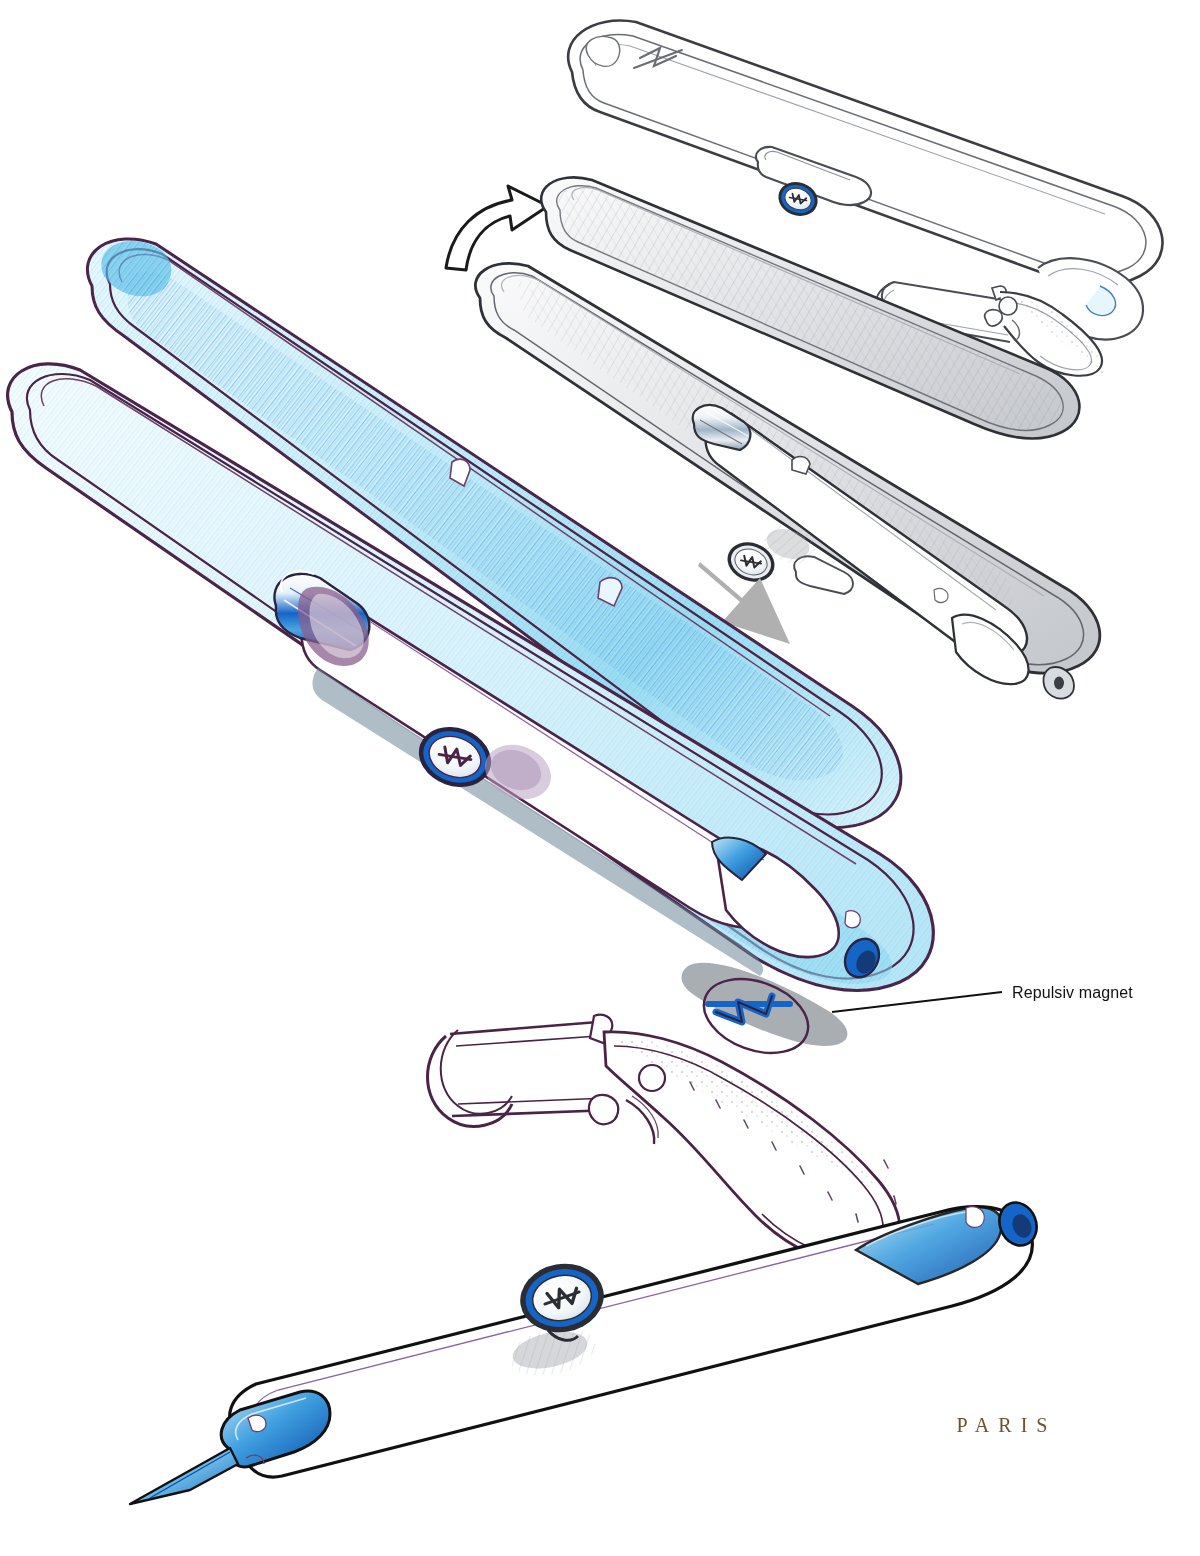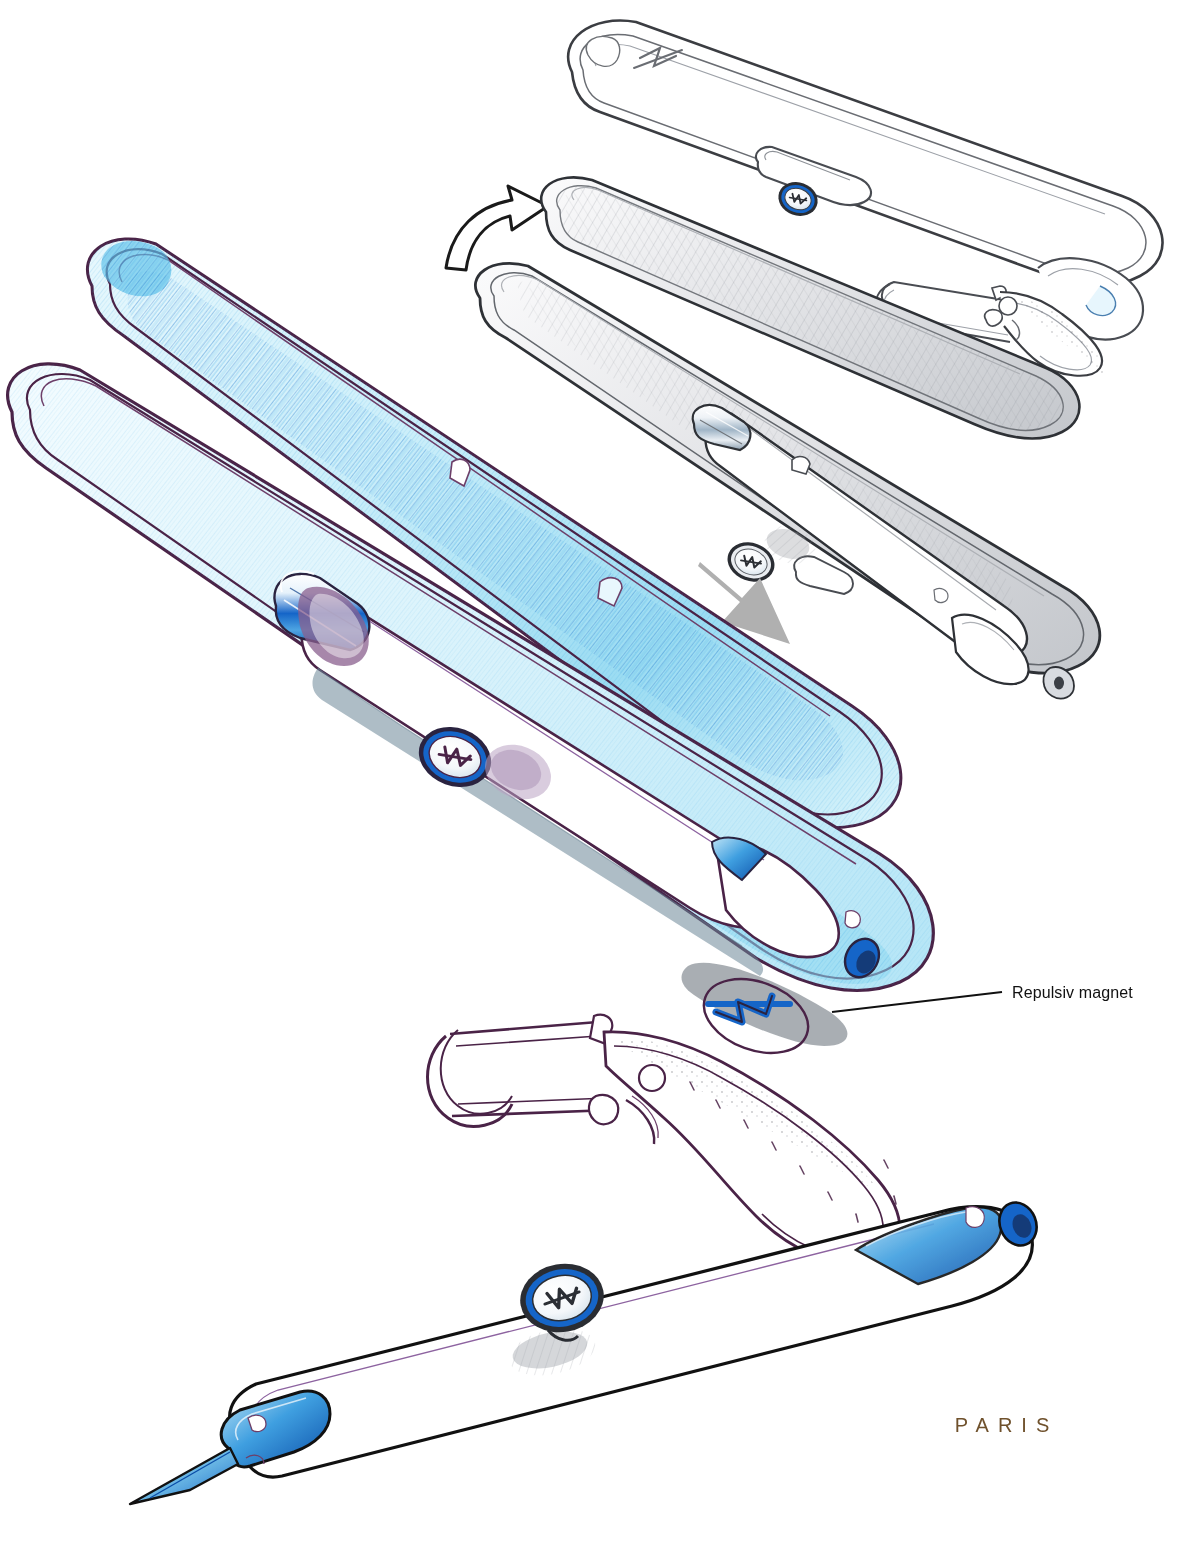--- a/index.html
+++ b/index.html
@@ -30,21 +30,21 @@
   .brand-word{
     font-family:"Liberation Serif", serif;
     font-style:italic;
     font-weight:700;
     font-size:62px;
     line-height:62px;
     letter-spacing:1px;
     white-space:nowrap;
   }
   .brand-sub{
-    font-family:Liberation Sans, sans-serif;
+    font-family:Liberation Serif, serif;
     font-size:20px;
     letter-spacing:9px;
     margin-top:8px;
     padding-left:9px;
     white-space:nowrap;
   }
 </style>
 </head>
 <body>
 

